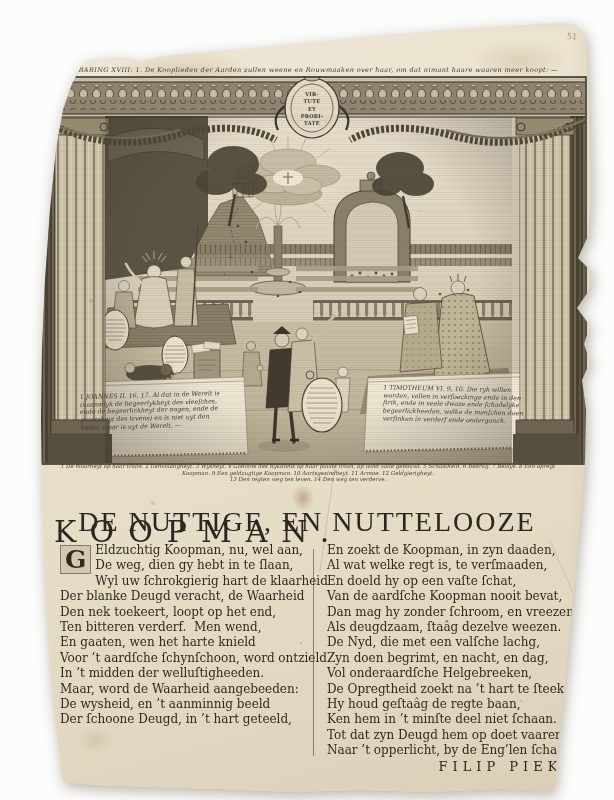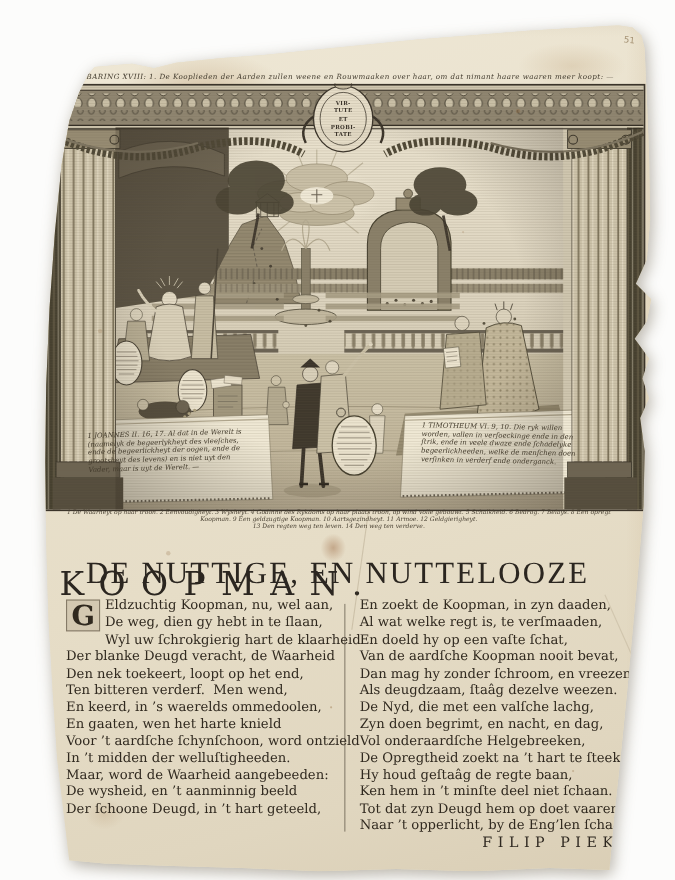--- a/index.html
+++ b/index.html
@@ -417,21 +417,20 @@
       <div class="abs title1">DE NUTTIGE, EN NUTTELOOZE</div>
       <div class="abs title2">KOOPMAN.</div>
 
       <div class="abs col col-left">
         <div class="vline"><span class="dropcap">G</span><span>Eldzuchtig Koopman, nu, wel aan,</span></div>
         <div class="vline">De weg, dien gy hebt in te ſlaan,</div>
         <div class="vline">Wyl uw ſchrokgierig hart de klaarheid</div>
         <div class="vline">Der blanke Deugd veracht, de Waarheid</div>
         <div class="vline">Den nek toekeert, loopt op het end,</div>
         <div class="vline">Ten bitteren verderf.&nbsp; Men wend,</div>
-        <div class="vline">En keerd, in ’s waerelds ommedoolen,</div>
         <div class="vline">En gaaten, wen het harte knield</div>
         <div class="vline">Voor ’t aardſche ſchynſchoon, word ontzield</div>
         <div class="vline">In ’t midden der welluſtigheeden.</div>
         <div class="vline">Maar, word de Waarheid aangebeeden:</div>
         <div class="vline">De wysheid, en ’t aanminnig beeld</div>
         <div class="vline">Der ſchoone Deugd, in ’t hart geteeld,</div>
       </div>
 
       <div class="abs divider"></div>
 

